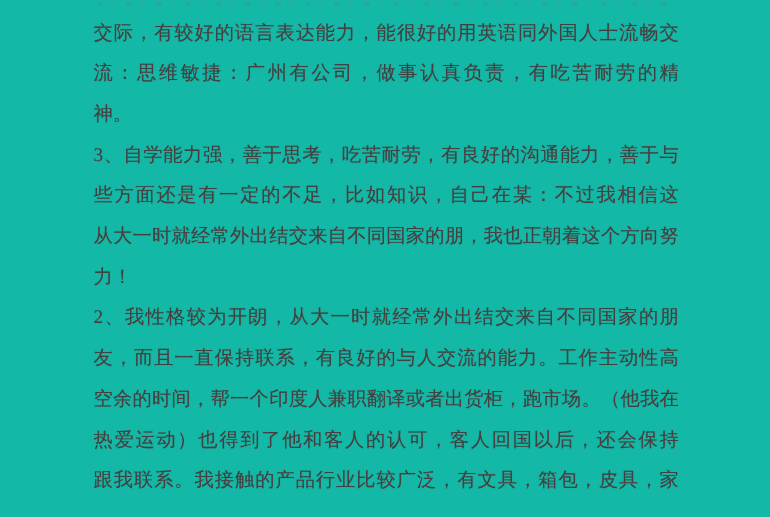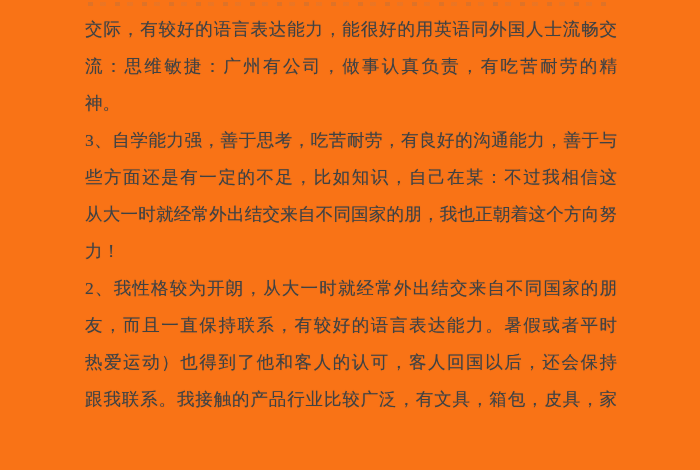--- a/index.html
+++ b/index.html
@@ -10,21 +10,21 @@
     width: 700px;
     height: 470px;
     background: #ffffff;
     overflow: hidden;
     position: relative;
     font-family: "Liberation Serif", "DejaVu Serif", serif;
   }
   .page {
     position: absolute;
     inset: 0;
-    background: #f97316;
+    background: #14b8a6;
   }
   
   .top-remnant {
     position: absolute;
     top: 2px;
     left: 88px;
     width: 524px;
     height: 4px;
     opacity: 0.55;
     background: repeating-linear-gradient(
@@ -70,18 +70,19 @@
         <div class="line short">神。</div>
       </div>
       <div class="paragraph">
         <div class="line">3、自学能力强，善于思考，吃苦耐劳，有良好的沟通能力，善于与</div>
         <div class="line">些方面还是有一定的不足，比如知识，自己在某：不过我相信这</div>
         <div class="line">从大一时就经常外出结交来自不同国家的朋，我也正朝着这个方向努</div>
         <div class="line short">力！</div>
       </div>
       <div class="paragraph">
         <div class="line">2、我性格较为开朗，从大一时就经常外出结交来自不同国家的朋</div>
-        <div class="line">友，而且一直保持联系，有较好的语言表达能力。暑假或者平时</div>
+        <div class="line">友，而且一直保持联系，有良好的与人交流的能力。工作主动性高</div>
+        <div class="line">空余的时间，帮一个印度人兼职翻译或者出货柜，跑市场。（他我在</div>
         <div class="line">热爱运动）也得到了他和客人的认可，客人回国以后，还会保持</div>
         <div class="line">跟我联系。我接触的产品行业比较广泛，有文具，箱包，皮具，家</div>
       </div>
     </div>
 </div>
 
 </body></html>

